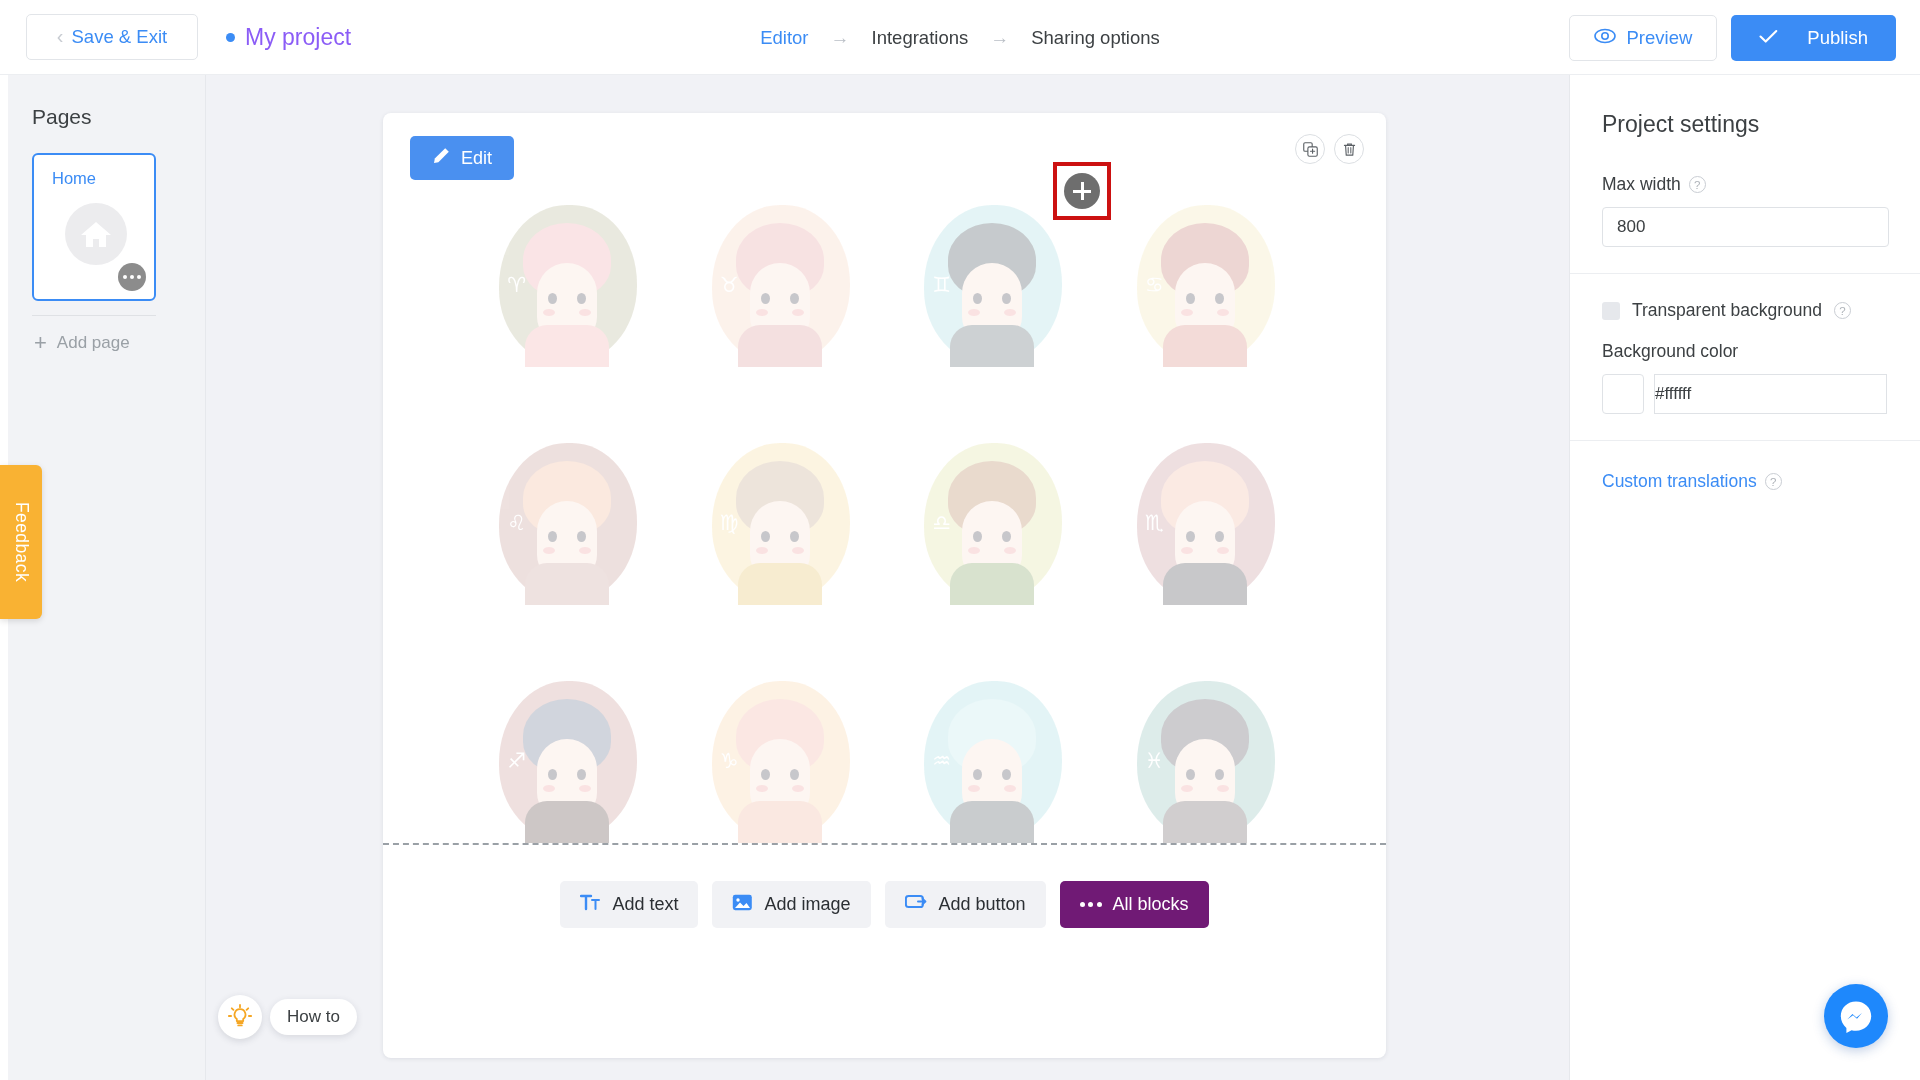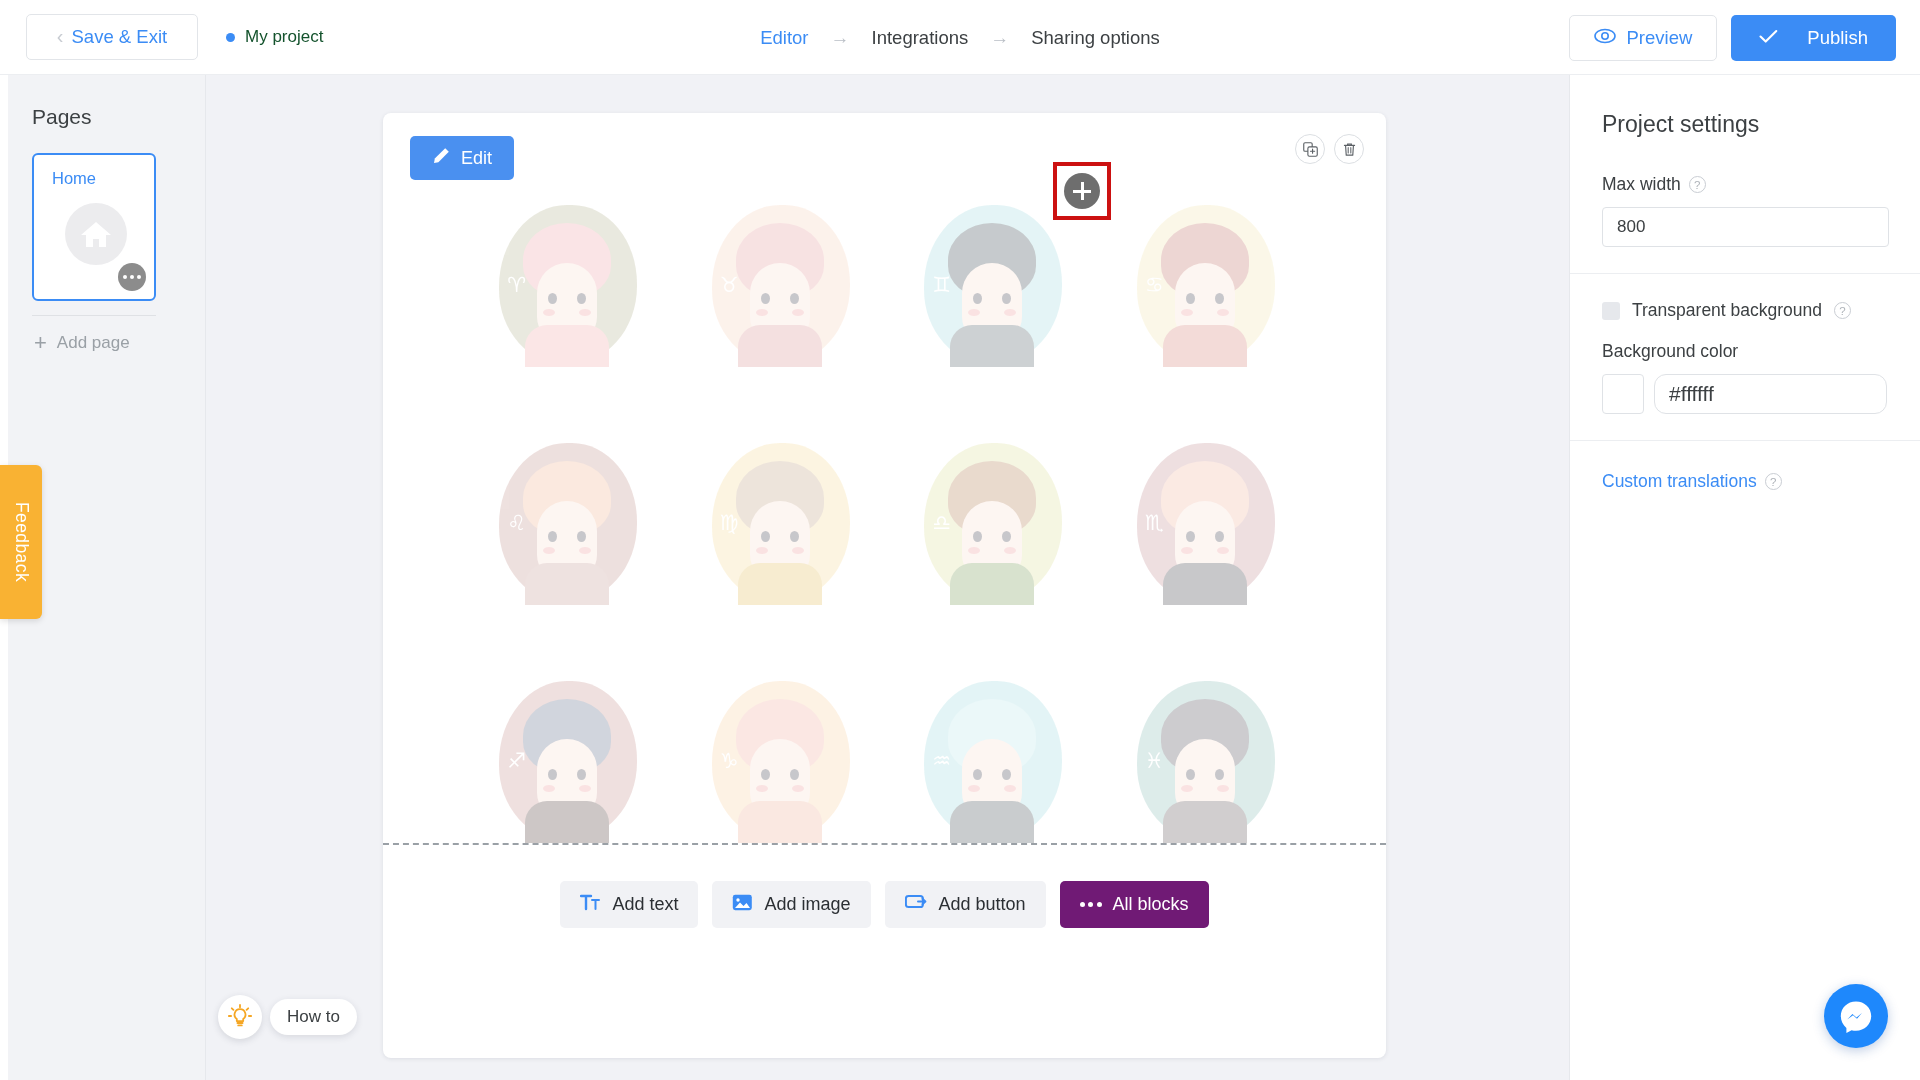--- a/index.html
+++ b/index.html
@@ -25,21 +25,21 @@
     border: 1px solid #e2e5e9; border-radius: 5px;
     background: #fff;
     display: flex; align-items: center; justify-content: center;
     gap: 8px; cursor: pointer;
   }
   .save-exit .chev { color: #c7cbd1; font-size: 20px; line-height: 1; margin-top: -2px; }
   .save-exit .lbl { color: #3b8cf5; font-size: 18.5px; }
 
   .proj-title { display:flex; align-items:center; gap:10px; margin-left: 28px; }
   .proj-dot { width: 9px; height: 9px; border-radius: 50%; background: #3b8cf5; display:block; }
-  .proj-name { font-size: 17px; color: #14532d; }
+  .proj-name { font-size: 23px; color: #8b5cf6; }
 
   .crumbs {
     position: absolute; left: 0; right: 0; top: 0; height: 75px;
     display: flex; align-items: center; justify-content: center; gap: 22px;
     pointer-events: none;
   }
   .crumbs > * { pointer-events: auto; }
   .crumb { font-size: 18.5px; color: #3c4043; cursor: pointer; }
   .crumb.active { color: #3b8cf5; }
   .crumb-arrow { color: #b9bec5; font-size: 19px; }
@@ -277,22 +277,22 @@
   }
   .rp-check-lbl { font-size: 17.5px; color:#3c4043; }
   .rp-sub { margin: 20px 0 0 32px; font-size: 17.5px; color:#3c4043; }
   .color-row { display:flex; align-items:center; gap: 10px; margin: 12px 0 0 32px; }
   .color-swatch {
     width: 42px; height: 40px; border:1px solid #dfe2e6; border-radius:4px;
     background:#ffffff; cursor:pointer;
   }
   .color-input {
     width: 233px; height: 40px;
-    border:1px solid #dfe2e6; border-radius:12px;
-    padding: 0 14px; font-size: 21px; color:#3c4043;
+    border:1px solid #dfe2e6; border-radius:0;
+    padding: 0 0; font-size: 17px; color:#3c4043;
     font-family: "Liberation Sans", sans-serif; outline:none;
   }
   .rp-link {
     display:flex; align-items:center; gap: 8px;
     margin: 30px 0 0 32px; color:#3b8cf5; font-size: 17.5px; cursor:pointer;
   }
 
   .messenger {
     position:absolute; right: 32px; bottom: 32px;
     width: 64px; height: 64px; border-radius: 50%;

